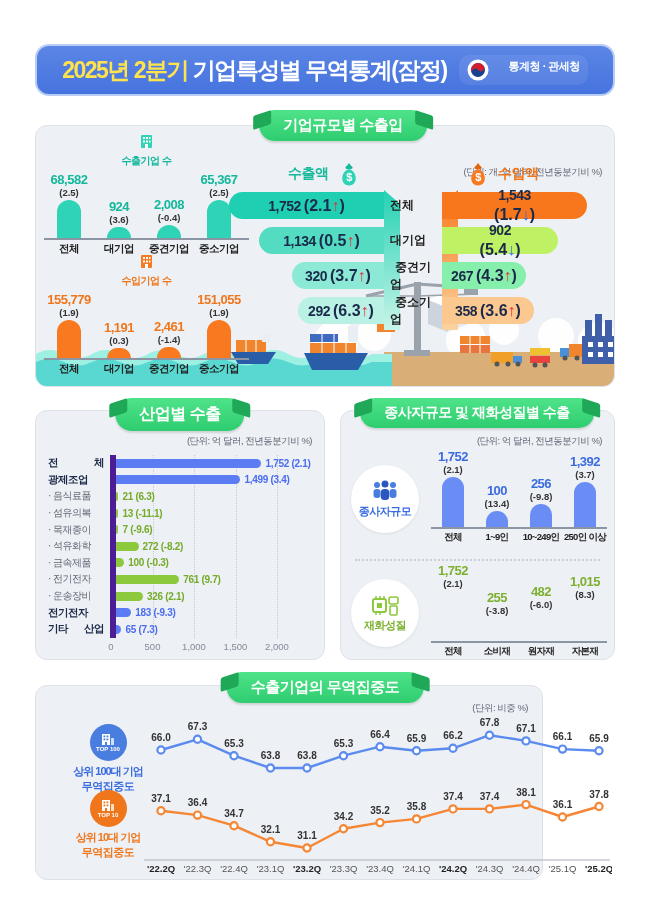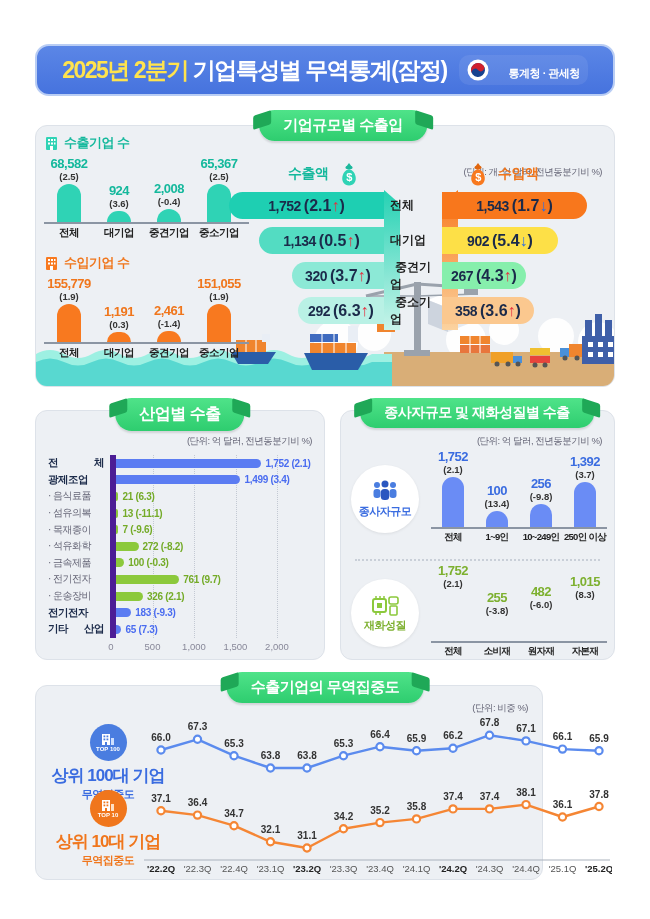--- a/index.html
+++ b/index.html
@@ -5,37 +5,37 @@
   html,body{margin:0;padding:0;background:#fff;}
   body{width:650px;height:919px;position:relative;font-family:"Liberation Sans",sans-serif;overflow:hidden;}
   .page{position:absolute;inset:0;}
 
   
   .header{position:absolute;left:35px;top:44px;width:580px;height:52px;box-sizing:border-box;
     background:linear-gradient(180deg,#5b86e6,#4673de);border:2px solid #b9cdf4;border-radius:14px;
     display:flex;align-items:center;justify-content:center;gap:12px;}
   .header-title{font-size:23px;font-weight:bold;color:#fff;letter-spacing:-1.5px;white-space:nowrap;}
   .header-title .hl{color:#ffe34d;}
-  .agency{display:flex;align-items:flex-end;gap:20px;background:rgba(255,255,255,.08);border-radius:10px;padding:4px 8px;}
+  .agency{display:flex;align-items:flex-start;gap:20px;background:rgba(255,255,255,.08);border-radius:10px;padding:4px 8px;}
   .agency-label{color:#fff;font-size:11px;font-weight:bold;letter-spacing:-0.5px;}
 
   
   .panel{position:absolute;background:#edf0f4;border:1px solid #dde2e9;border-radius:12px;box-sizing:border-box;}
   .pill{position:absolute;transform:translateX(-50%);z-index:6;white-space:nowrap;
     background:linear-gradient(180deg,#4fe389,#2ecd6f);color:#fff;font-weight:bold;font-size:15px;
     letter-spacing:-0.5px;border-radius:999px;padding:6px 24px;box-shadow:0 2px 2px rgba(0,0,0,.12);}
   .pill::before,.pill::after{content:'';position:absolute;top:3px;width:18px;height:14px;background:#1fa857;z-index:-1;border-radius:2px;}
   .pill::before{left:-6px;transform:skewY(-18deg);}
   .pill::after{right:-6px;transform:skewY(18deg);}
   .unit{position:absolute;font-size:9.5px;color:#667;letter-spacing:-0.5px;}
 
   
   .p1{left:35px;top:125px;width:580px;height:262px;overflow:hidden;}
   .mini{position:absolute;width:205px;z-index:3;}
-  .mini-head{display:flex;align-items:center;gap:5px;font-size:13px;font-weight:bold;letter-spacing:-0.5px;}
+  .mini-head{display:flex;align-items:center;gap:5px;font-size:10px;font-weight:bold;letter-spacing:-0.5px;flex-direction:column;}
   .teal-text{color:#14b89c;} .orange-text{color:#f0761c;}
   .mini-cols{display:flex;border-bottom:2px solid #8b95a3;}
   .mini-col{width:50px;display:flex;flex-direction:column;align-items:center;justify-content:flex-end;height:66px;}
   .mini-val{font-size:13px;font-weight:bold;letter-spacing:-0.5px;}
   .mini-chg{font-size:9.5px;font-weight:bold;color:#333;margin-bottom:2px;}
   .mini-bar{width:24px;border-radius:12px 12px 0 0;}
   .teal-bar{background:#2fd3b5;} .orange-bar{background:#f8791f;}
   .mini-labels{display:flex;}
   .mini-lab{width:50px;text-align:center;font-size:10.5px;font-weight:bold;color:#222;padding-top:2px;letter-spacing:-0.5px;}
 
@@ -92,21 +92,21 @@
   .grp-labels{display:flex;}
   .grp-lab{flex:1;text-align:center;font-size:9.5px;font-weight:bold;color:#222;padding-top:2px;letter-spacing:-0.7px;white-space:nowrap;}
   .dotline{position:absolute;left:14px;right:14px;border-top:2px dotted #c9cfd8;z-index:1;}
 
   
   .p4{left:35px;top:685px;width:508px;height:195px;}
   .legend{position:absolute;left:14px;width:116px;text-align:center;z-index:2;}
   .lg-circle{width:37px;height:37px;border-radius:50%;margin:0 auto 3px;display:flex;flex-direction:column;align-items:center;justify-content:center;gap:1px;}
   .lg-circle.blue{background:#4a7de0;} .lg-circle.orange{background:#f0761c;}
   .lg-badge{font-size:6px;font-weight:bold;color:#fff;}
-  .lg1{font-size:17px;font-weight:bold;letter-spacing:-1px;}
+  .lg1{font-size:11px;font-weight:bold;letter-spacing:-1px;}
   .lg2{font-size:11px;font-weight:bold;letter-spacing:-0.5px;}
   .lc-blue{color:#3a6ce0;} .lc-orange{color:#f0761c;}
   .line-svg{position:absolute;left:80px;top:16px;z-index:1;}
 </style>
 </head>
 <body>
 
 <div class="page">
 
   <div class="header">
@@ -337,36 +337,36 @@
     <div class="flow-rows" id="flow-rows">
         <div class="flow-row">
           <div class="tz">
             <div class="fpill" style="width: 155px; background: rgb(30, 207, 178);">
               <span class="fv">1,752</span>
               <div class="fc">(2.1<span class="arrow-up">↑</span>)</div>
             </div>
           </div>
           <div class="flbl">전체</div>
           <div class="oz">
-            <div class="fpill" style="width: 145px; background: rgb(248, 119, 28);">
+            <div class="fpill" style="width: 145px; background: rgb(248, 119, 28); flex-direction: column;">
               <span class="fv">1,543</span>
               <div class="fc">(1.7<span class="arrow-down">↓</span>)</div>
             </div>
           </div>
         </div>
         <div class="flow-row">
           <div class="tz">
             <div class="fpill" style="width: 125px; background: rgb(83, 220, 194);">
               <span class="fv">1,134</span>
               <div class="fc">(0.5<span class="arrow-up">↑</span>)</div>
             </div>
           </div>
           <div class="flbl">대기업</div>
           <div class="oz">
-            <div class="fpill" style="width: 116px; background: #fde047;">
+            <div class="fpill" style="width: 116px; background: #bef264; flex-direction: column;">
               <span class="fv">902</span>
               <div class="fc">(5.4<span class="arrow-down">↓</span>)</div>
             </div>
           </div>
         </div>
         <div class="flow-row">
           <div class="tz">
             <div class="fpill" style="width: 92px; background: rgb(140, 233, 214);">
               <span class="fv">320</span>
               <div class="fc">(3.7<span class="arrow-up">↑</span>)</div>

